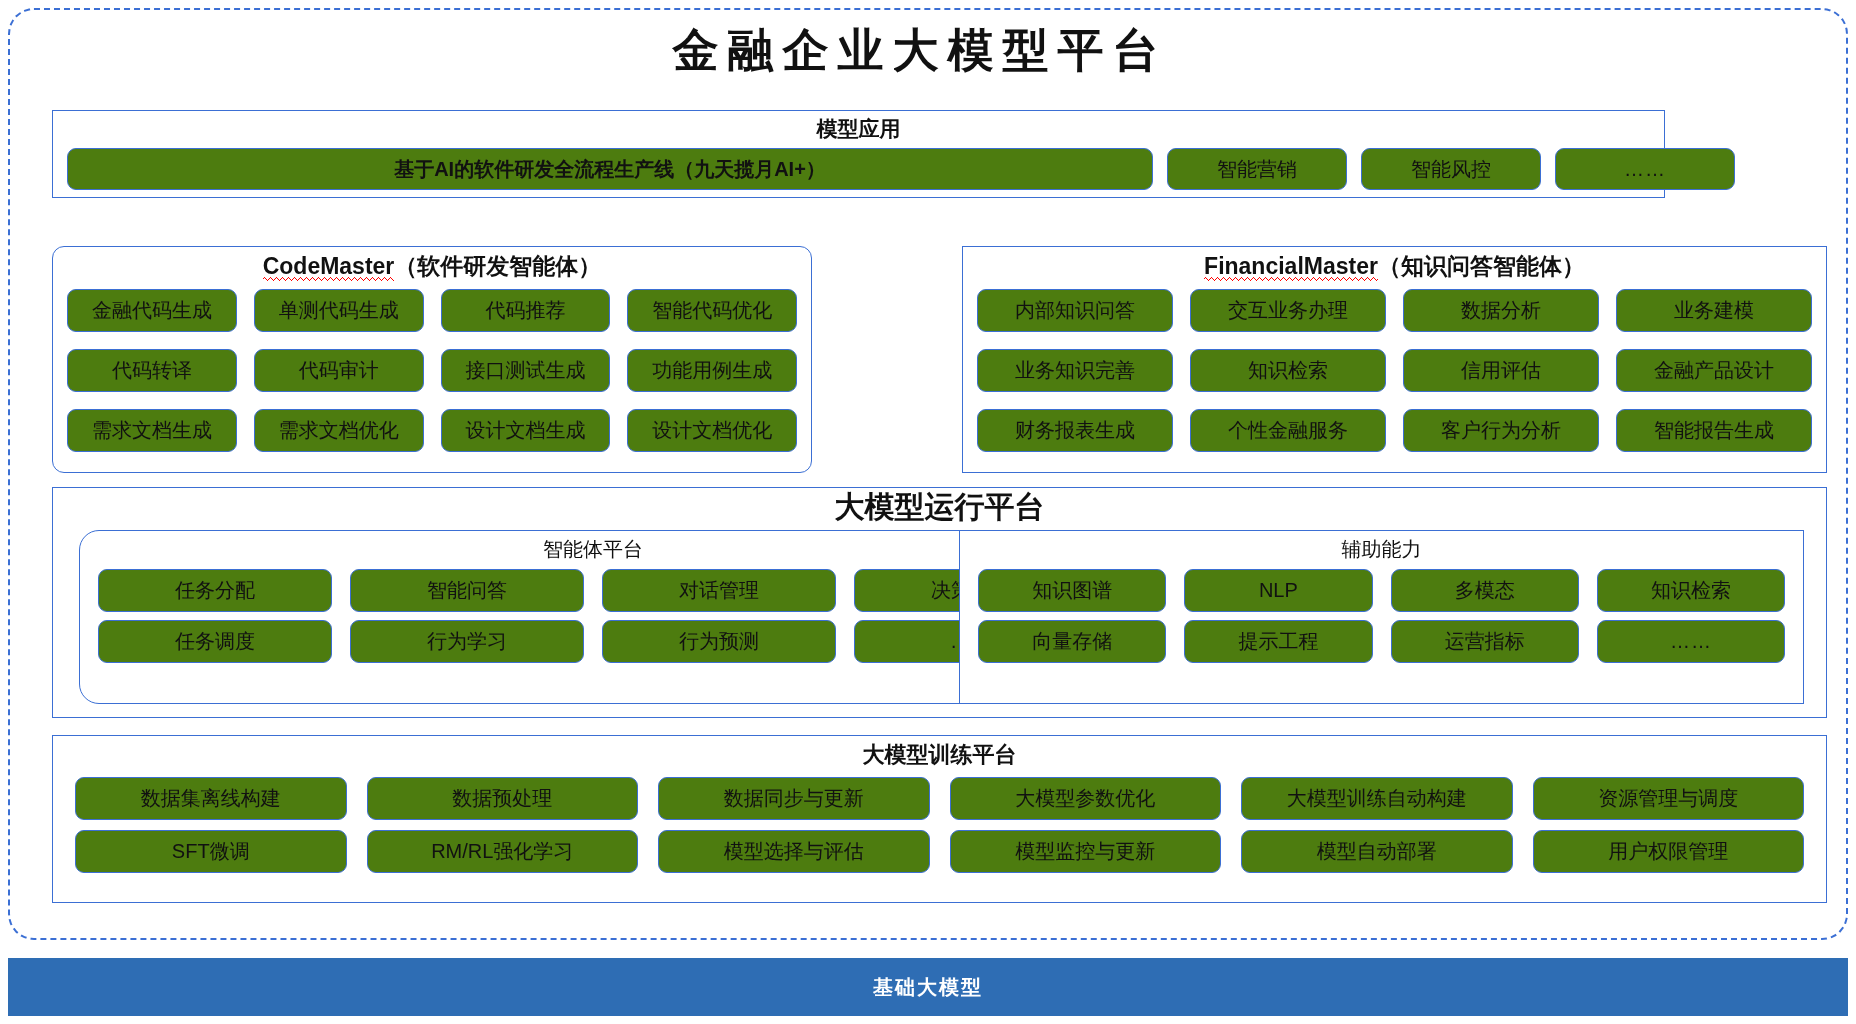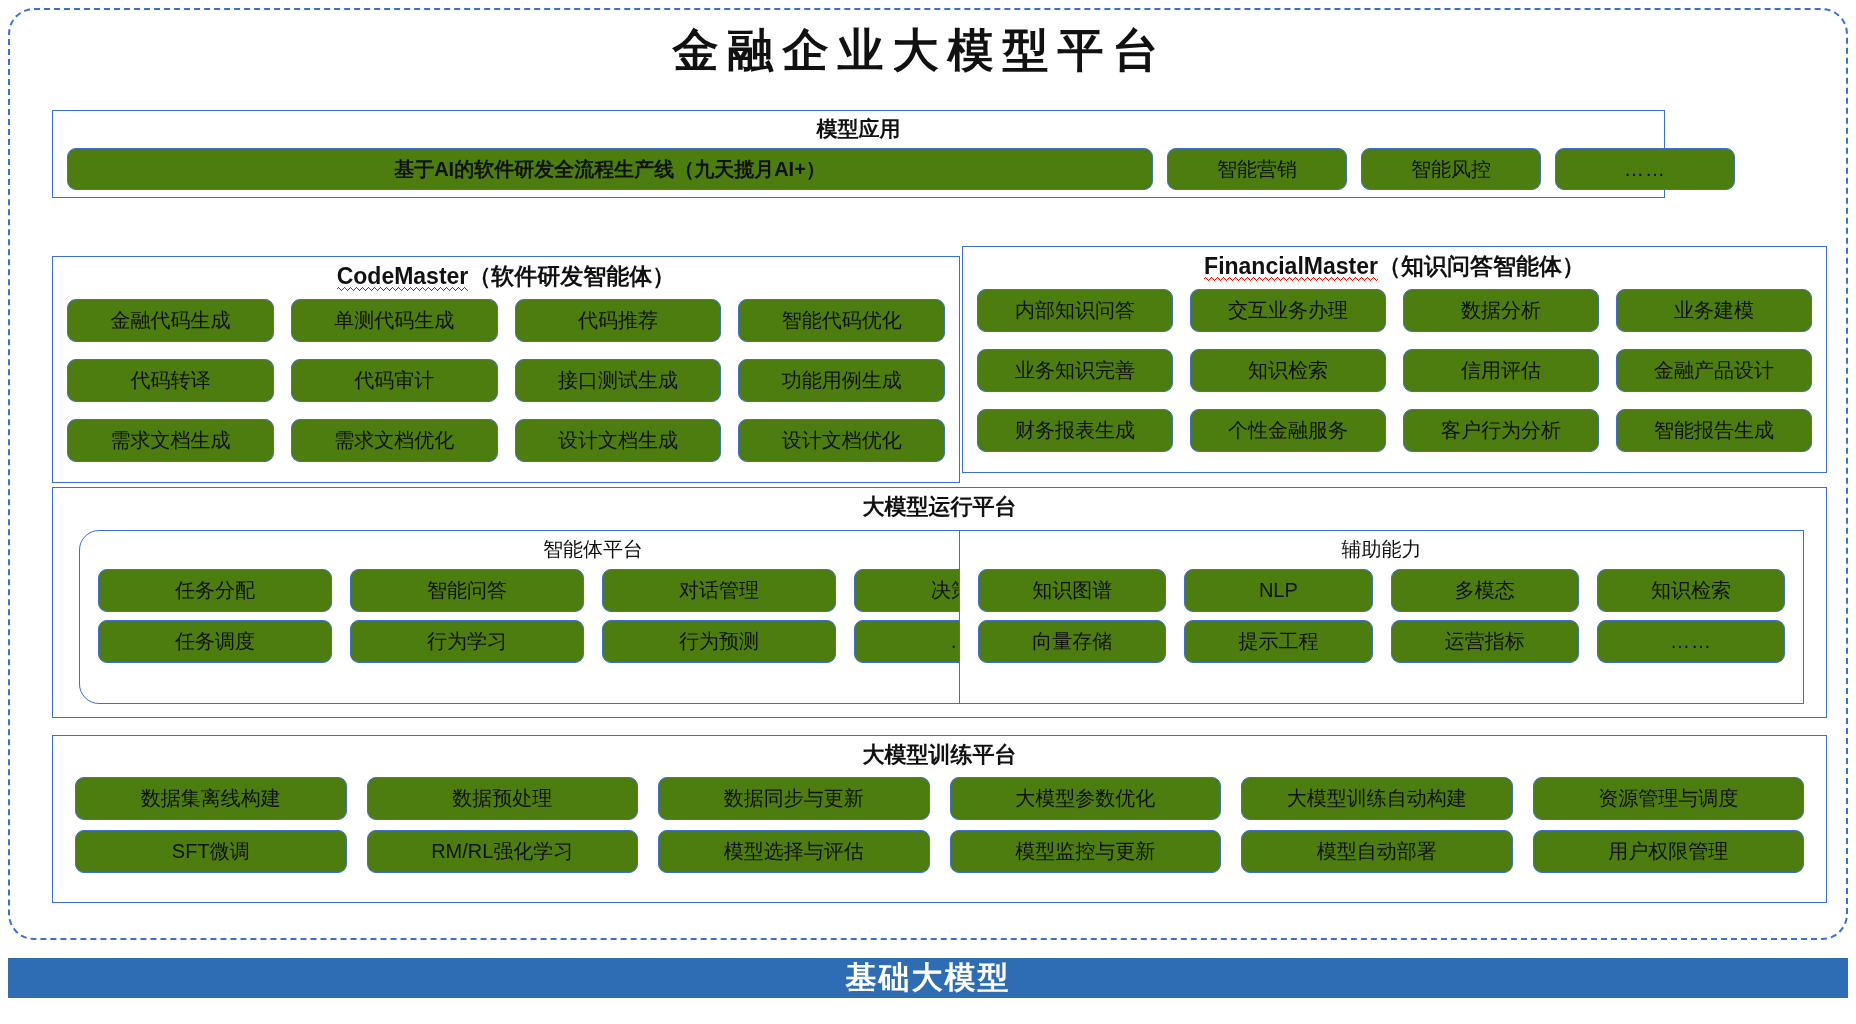--- a/index.html
+++ b/index.html
@@ -122,23 +122,24 @@
     font-size: 20px;
   }
   #sec-app .pill.small {
     flex: 0 0 180px;
     height: 42px;
   }
 
   
   #sec-code {
     left: 52px;
-    top: 256px;
-    width: 908px;
+    top: 246px;
+    width: 760px;
     height: 227px;
+    border-radius: 12px;
   }
   #sec-fin {
     left: 962px;
     top: 246px;
     width: 865px;
     height: 227px;
   }
   .agent-panel .section-title {
     margin-top: 6px;
     font-size: 23px;
@@ -158,21 +159,21 @@
 
   
   #sec-runtime {
     left: 52px;
     top: 487px;
     width: 1775px;
     height: 231px;
   }
   #sec-runtime > .section-title {
     margin-top: 6px;
-    font-size: 22px;
+    font-size: 30px;
   }
   .sub-panel {
     position: absolute;
     box-sizing: border-box;
     border: 1.4px solid #3B6FD4;
     background: #ffffff;
     top: 42px;
     height: 174px;
   }
   #sub-agentplat { left: 26px;  width: 1028px; border-radius: 20px; }
@@ -221,27 +222,27 @@
     row-gap: 10px;
   }
   .train-grid .pill { font-size: 20px; }
 
   
   .base-bar {
     position: absolute;
     left: 8px;
     top: 958px;
     width: 1840px;
-    height: 40px;
+    height: 58px;
     background: #2E6DB4;
     display: flex;
     align-items: center;
     justify-content: center;
     color: #ffffff;
-    font-size: 31px;
+    font-size: 20px;
     font-weight: 700;
     letter-spacing: 2px;
   }
 </style>
 </head>
 <body>
 
 <div id="root">
 
   <div class="outer-frame"></div>

